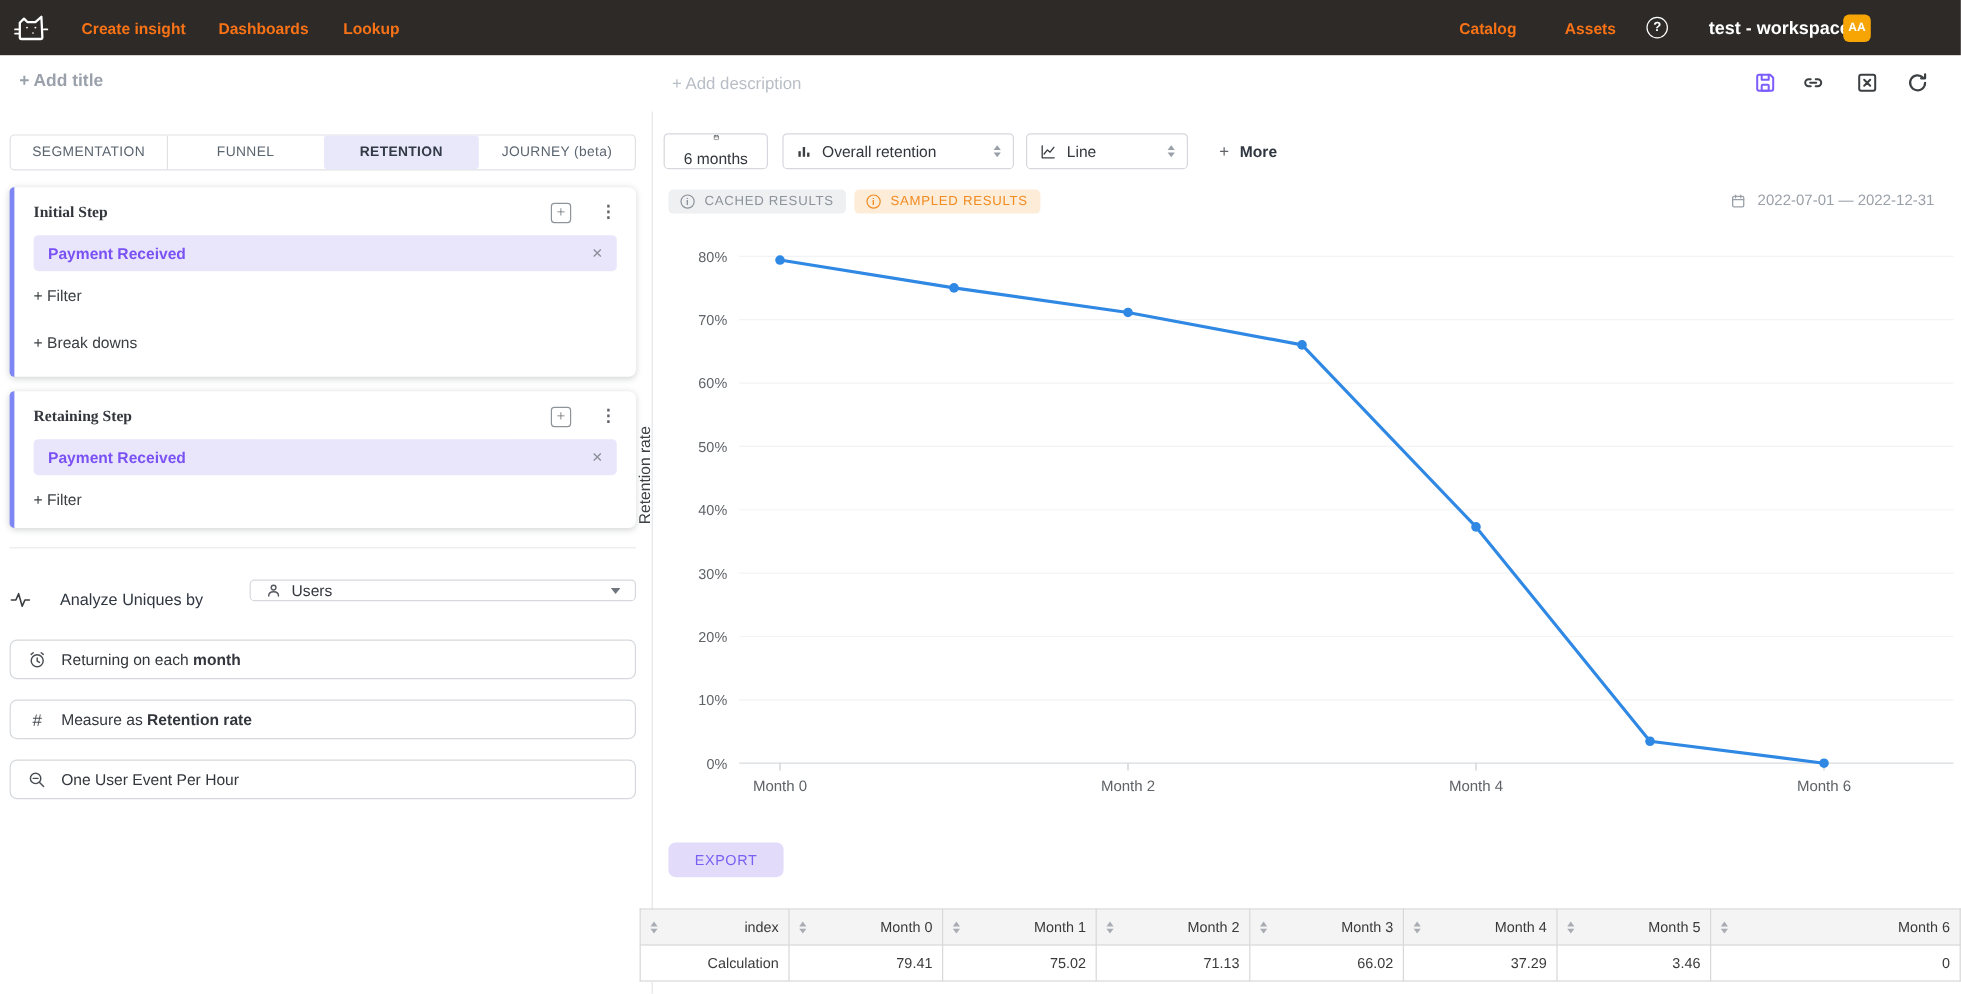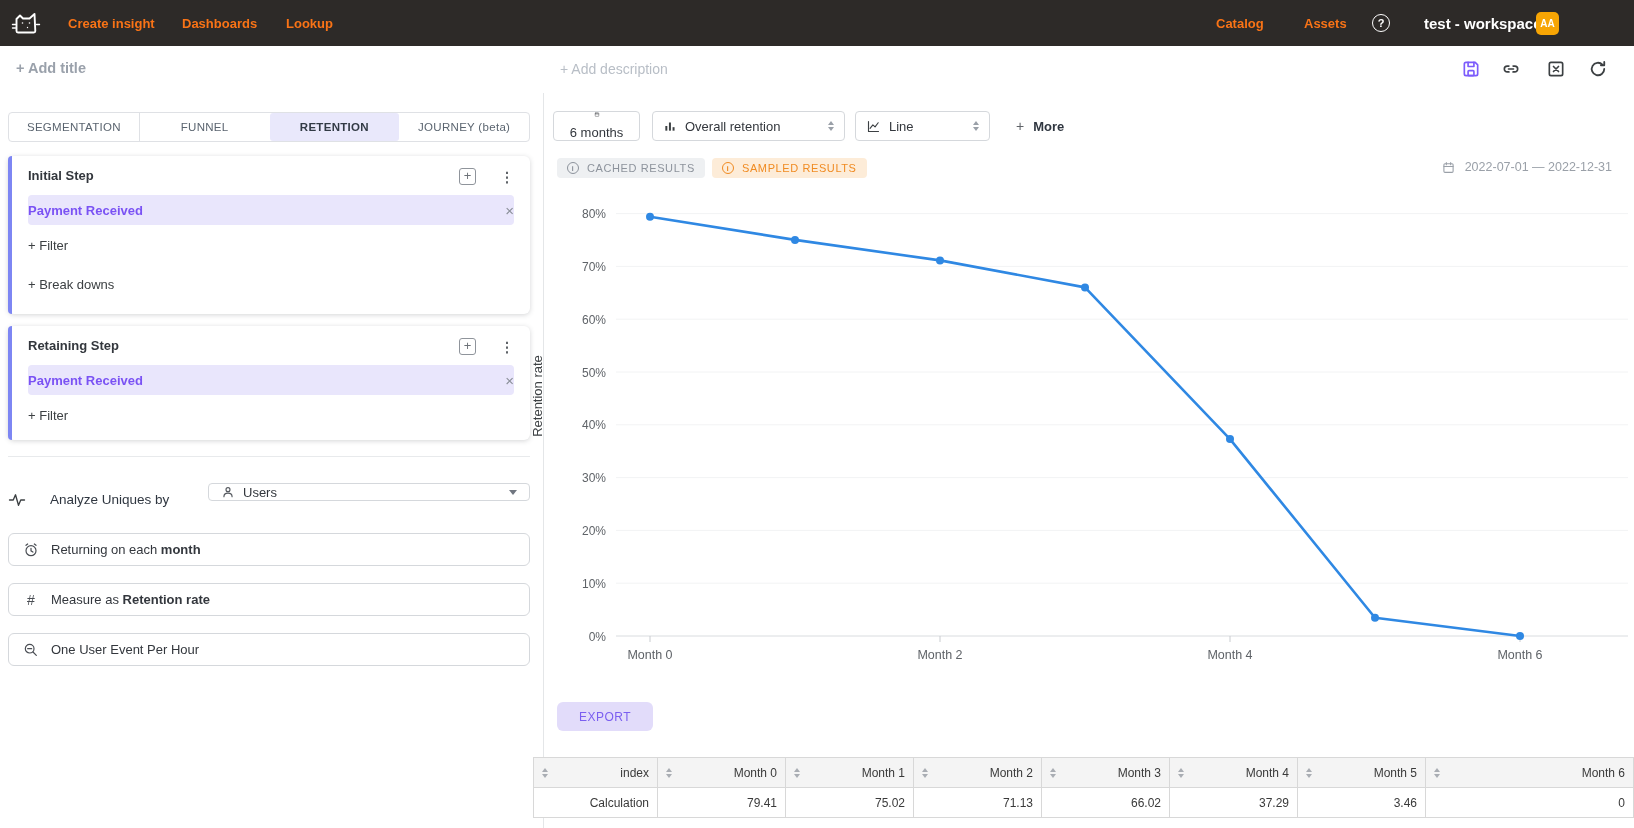--- a/index.html
+++ b/index.html
@@ -45,28 +45,28 @@
   .tab.active { background:#e9e8fb; border-radius:3px; color:#323a45; font-weight:bold;
     border-left:none; }
   .tab.after-active { border-left:none; }
 
   .step-card { position:absolute; left:8px; width:522px; background:#fff; border-radius:6px;
     box-shadow:0 1px 5px rgba(60,64,67,.22); padding:12px 16px 12px 20px; }
   .step-card::before { content:""; position:absolute; left:0; top:0; bottom:0; width:4px;
     background:#7d86f3; border-radius:6px 0 0 6px; }
   #card-initial { top:156px; height:158px; }
   #card-retaining { top:326px; height:114px; }
-  .card-head { display:flex; align-items:flex-start; }
+  .card-head { display:flex; align-items:center;font-family:Liberation Serif, serif; }
   .card-title { font-size:13px; font-weight:bold; color:#33373d; }
   .card-icons { margin-left:auto; display:flex; align-items:center; gap:24px; }
   .plus-square { width:17px; height:17px; border:1.5px solid #8f949b; border-radius:3px;
     color:#6d7278; font-size:13px; line-height:14px; text-align:center; cursor:pointer; }
   .kebab { color:#5f6368; font-size:14px; font-weight:bold; cursor:pointer; letter-spacing:0; }
   .event-chip { margin-top:10px; height:30px; background:#e9e6fc; border-radius:4px;
-    display:flex; align-items:center; padding:0 0; cursor:pointer; }
+    display:flex; align-items:center; padding:0 12px; cursor:pointer; }
   .event-chip .name { color:#7a52f4; font-size:13px; font-weight:bold; }
   .chip-close { margin-left:auto; color:#8a8f98; font-size:15px; cursor:pointer; }
   .add-link { margin-top:13px; font-size:13px; color:#3c4043; cursor:pointer; }
   .add-link.gap { margin-top:24px; }
 
   #sidebar-divider { position:absolute; left:8px; top:456px; width:522px; height:1px; background:#e8eaec; }
 
   #analyze-row { position:absolute; left:8px; top:483px; width:522px; height:33px;
     display:flex; align-items:center; }
   #analyze-label { font-size:13.5px; color:#2f3640; margin-left:24px; }

